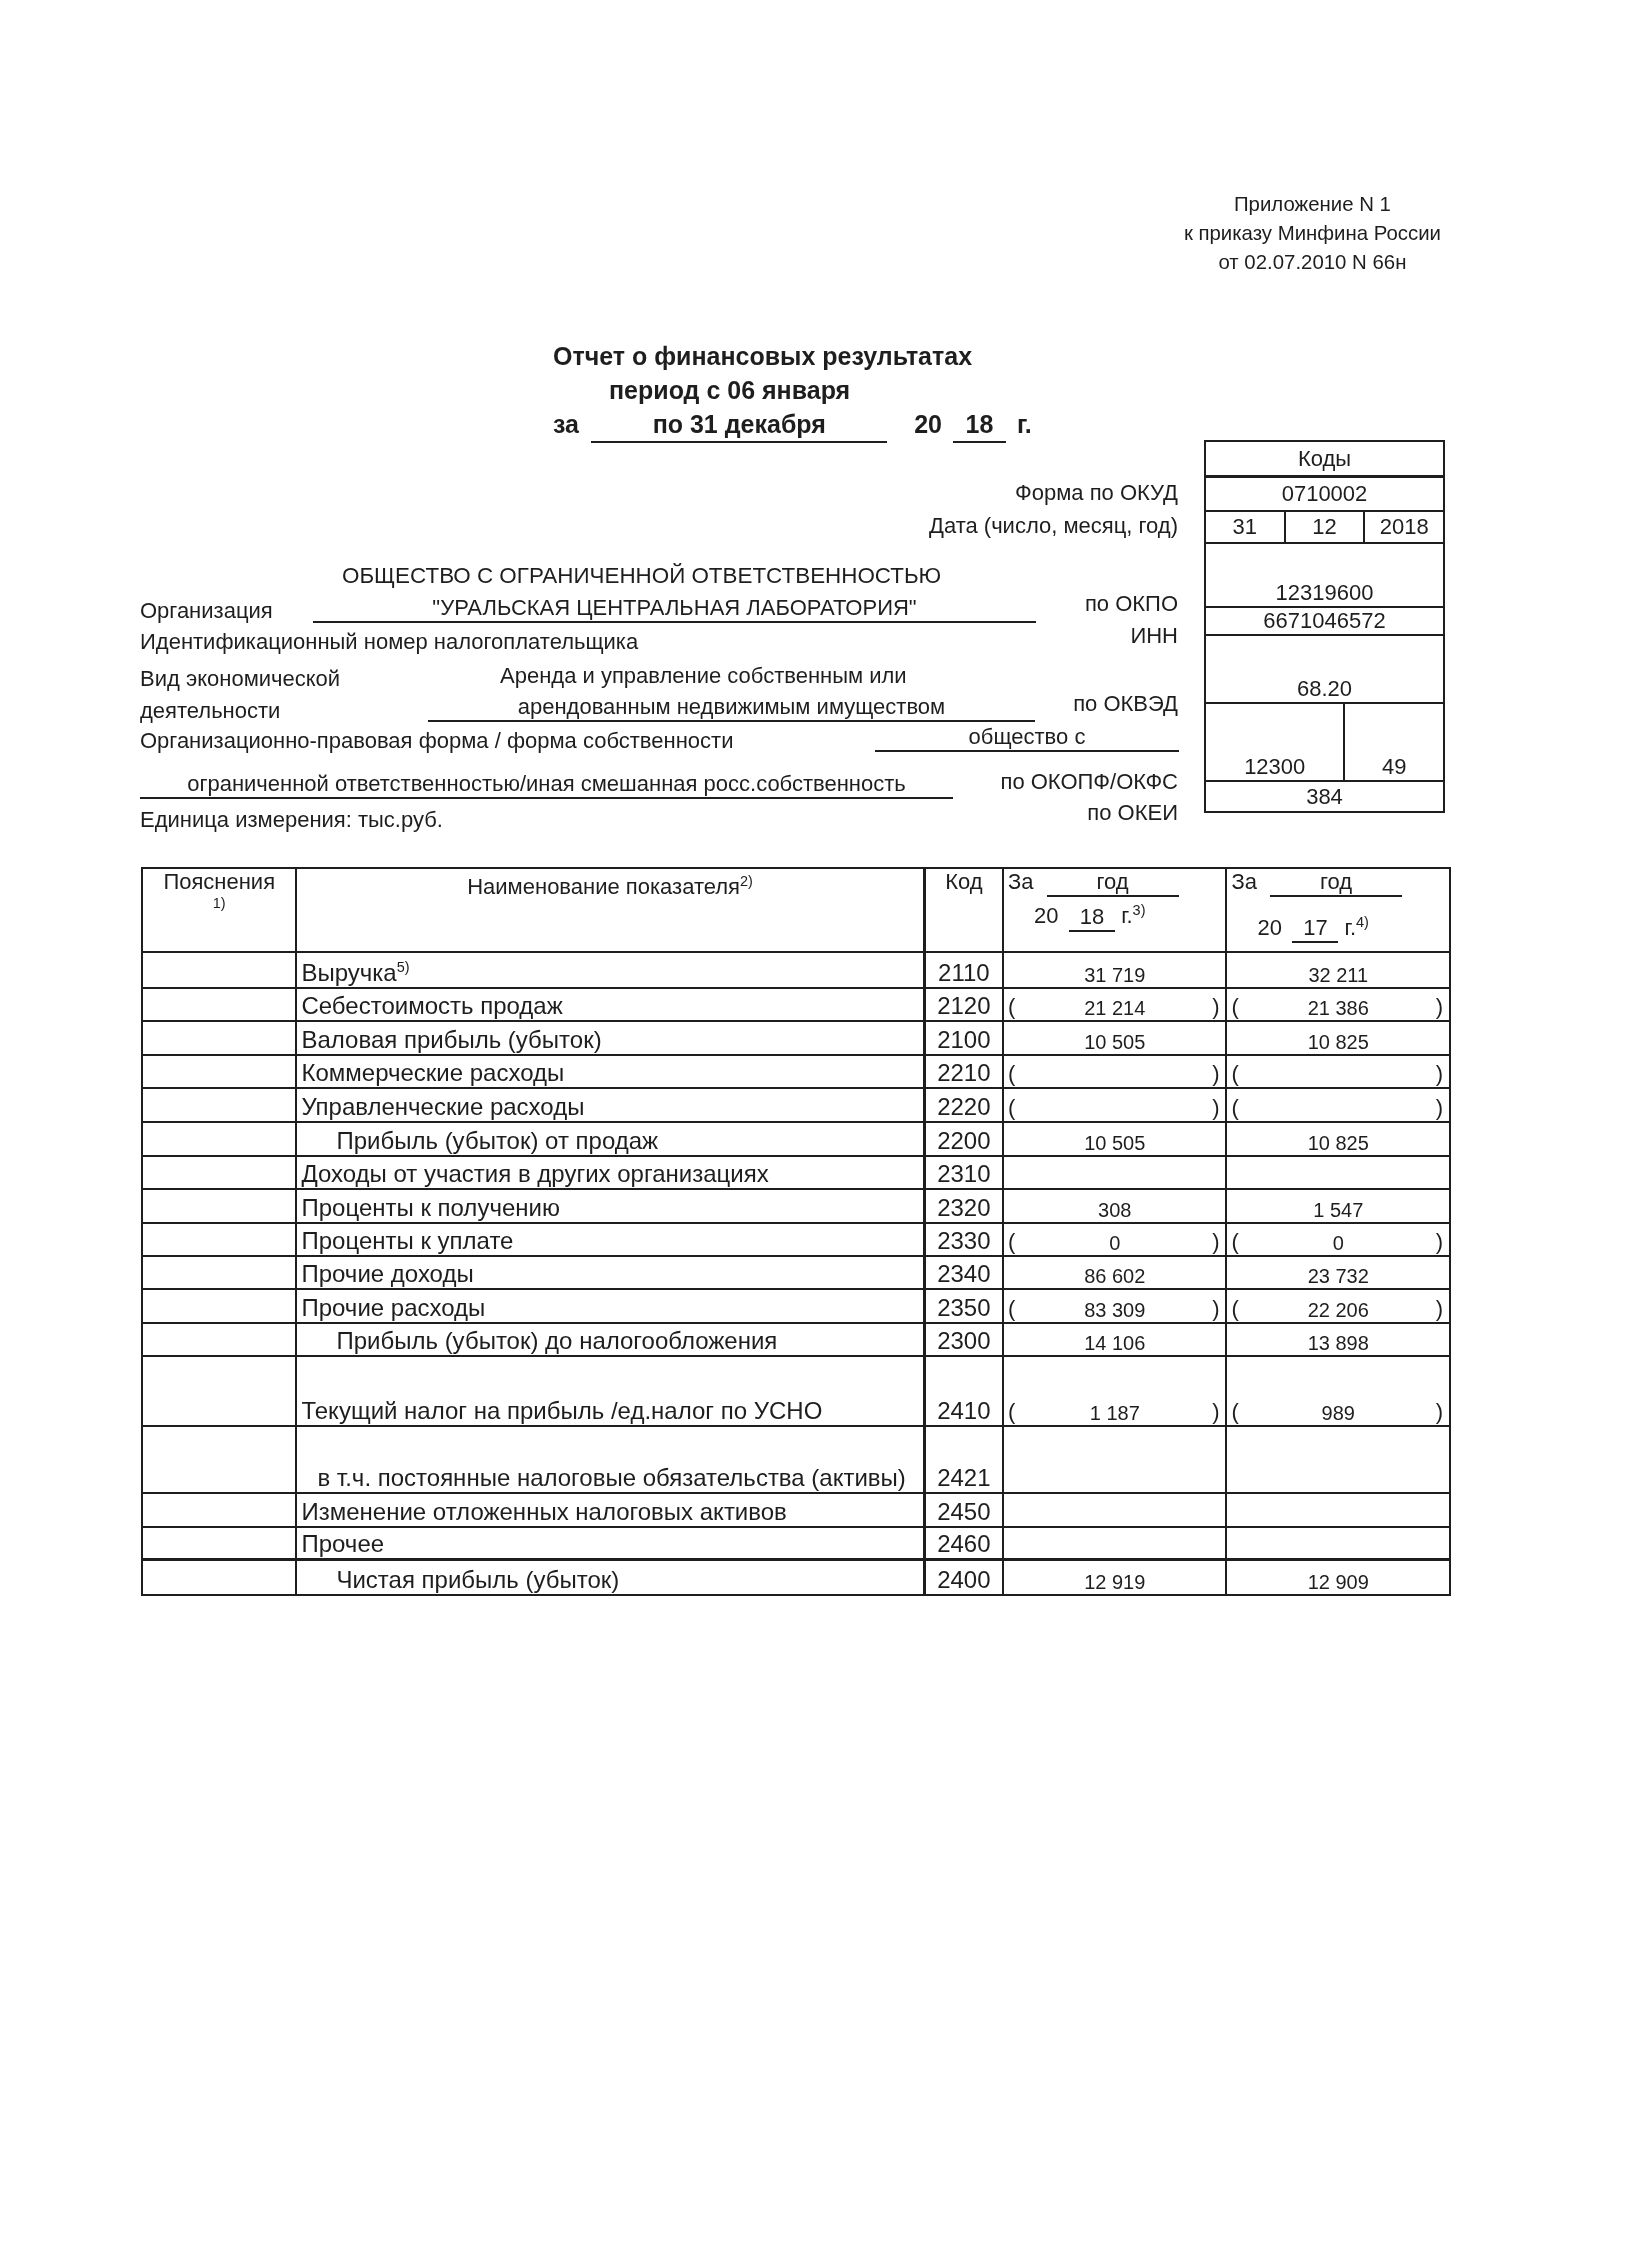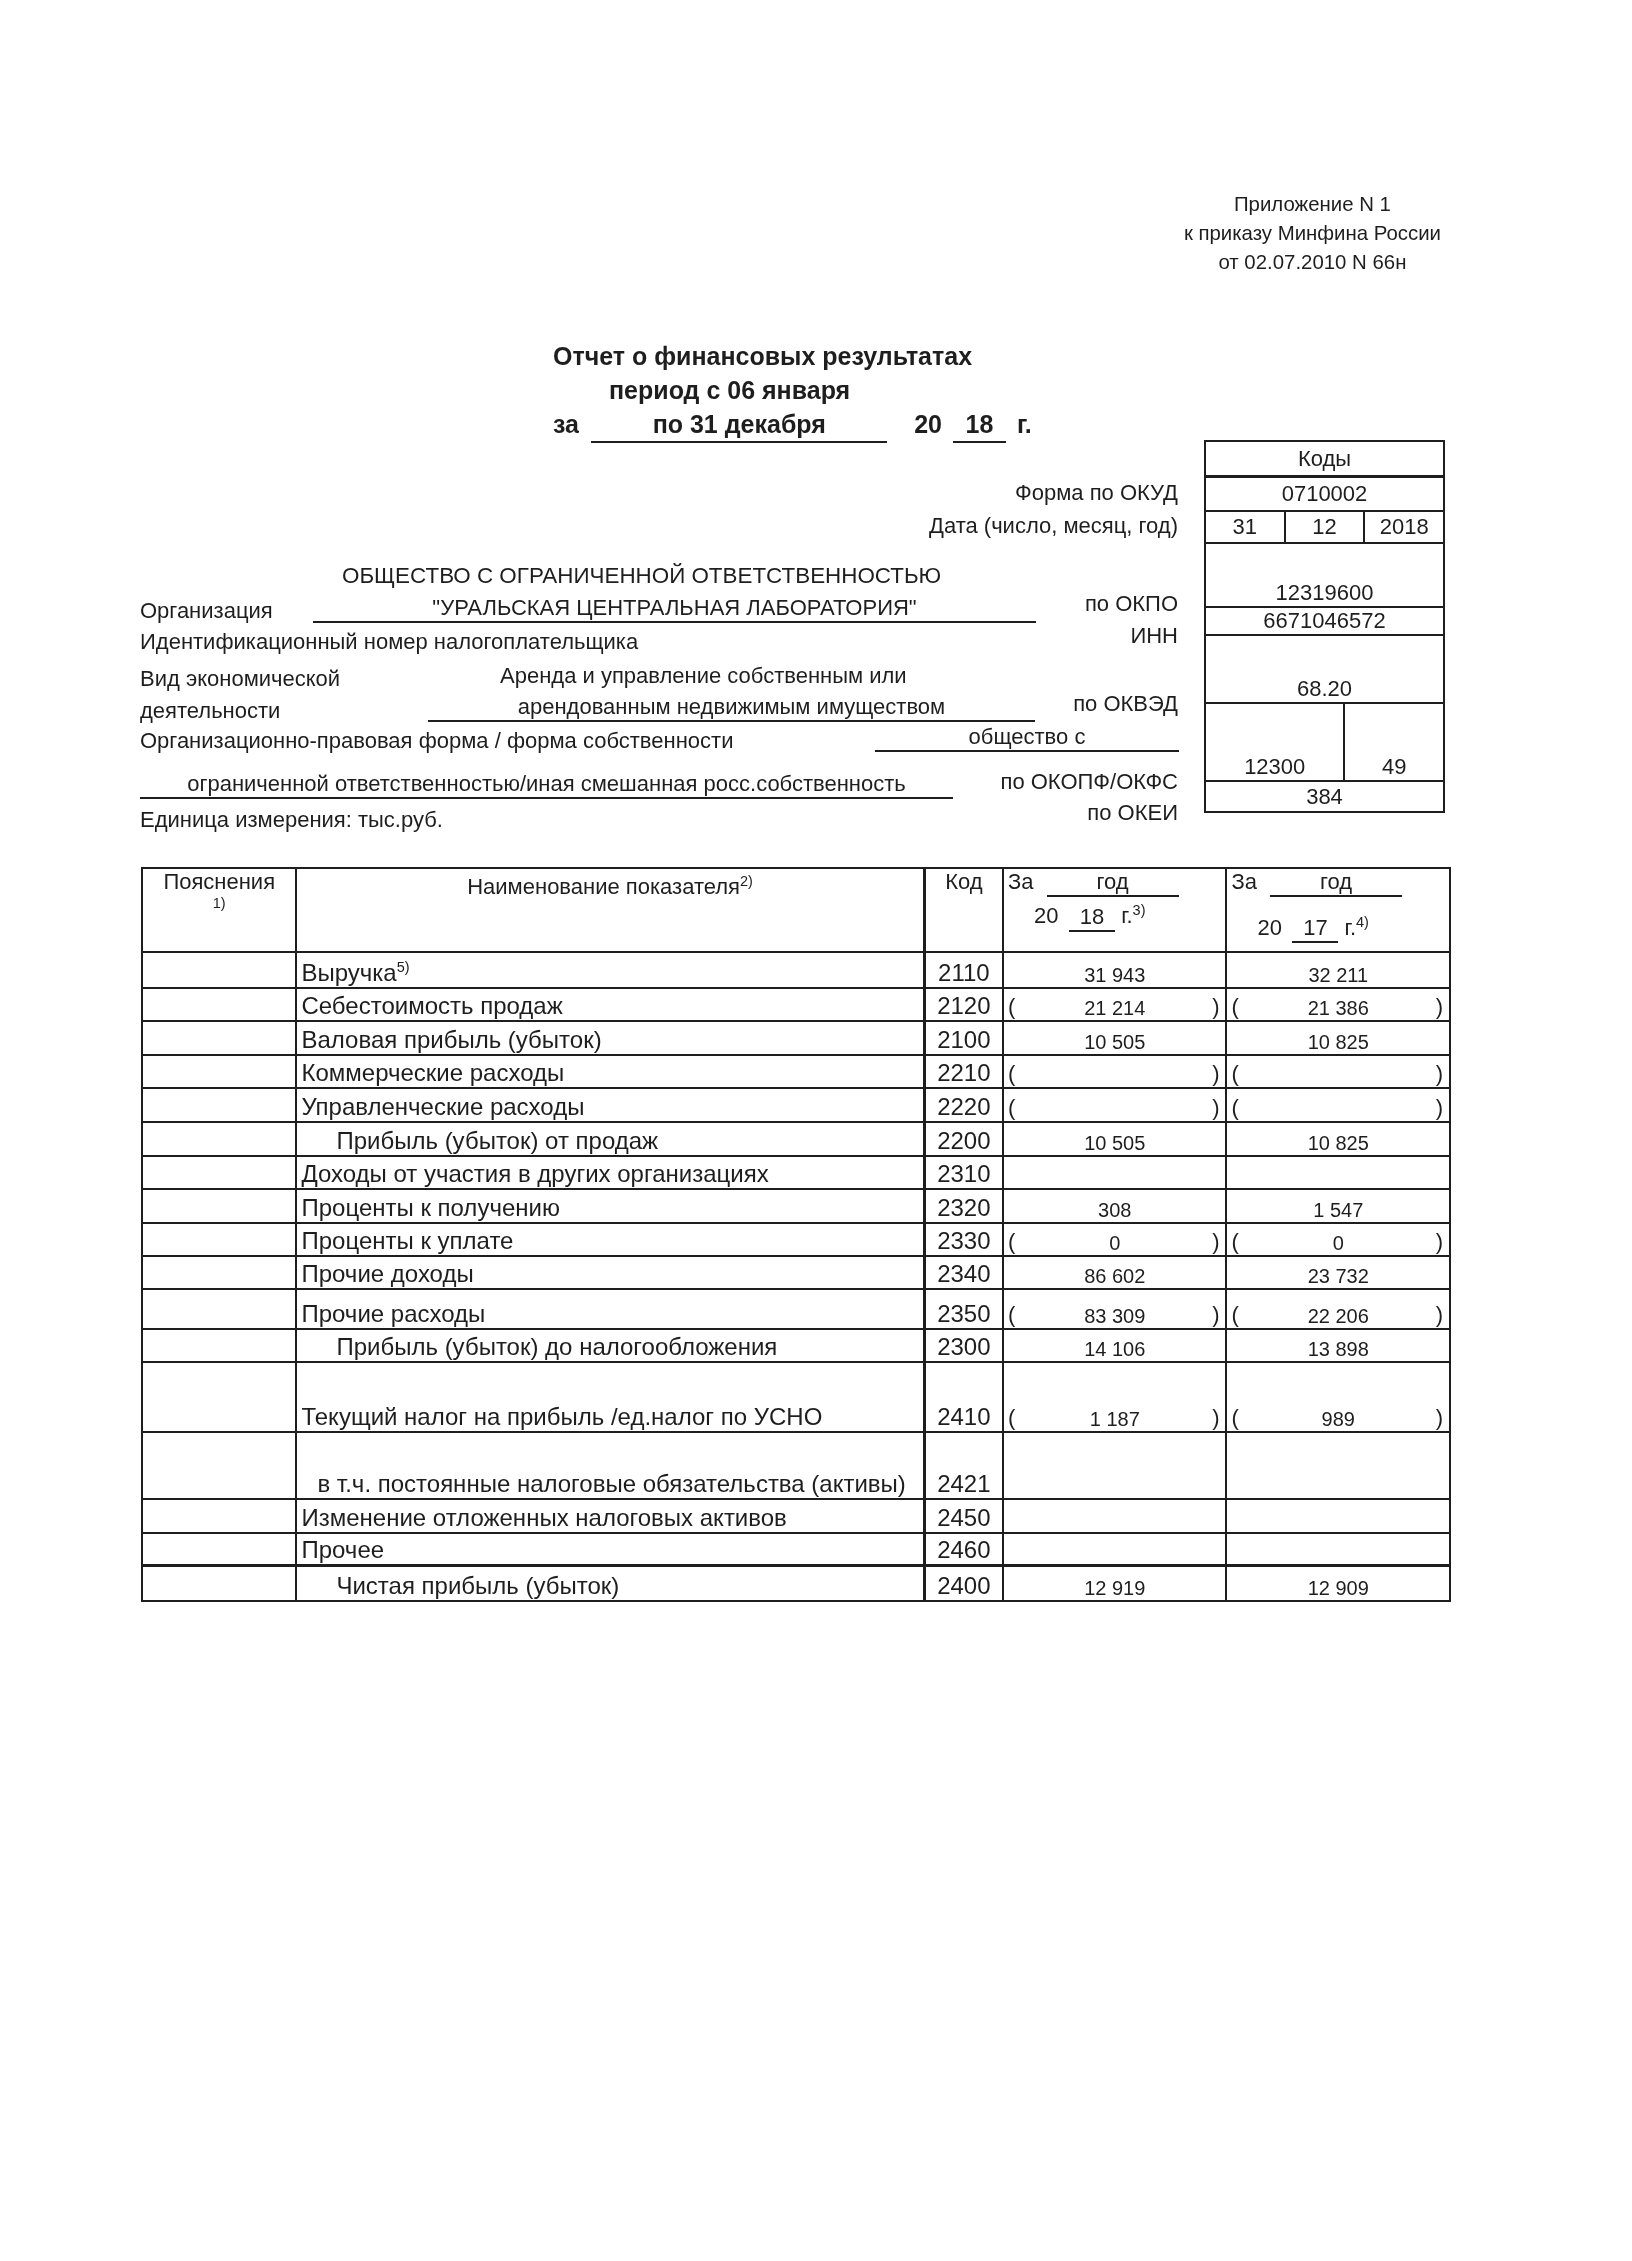--- a/index.html
+++ b/index.html
@@ -147,21 +147,21 @@
     </tr>
   </thead>
   <tbody id="tbody">
       <tr style="height: 36px;">
         <td></td>
         <td><span>Выручка</span><span class="sup">5)</span></td>
         <td class="code-td">2110</td>
         <td>
           <div class="val">
             <span class="par"></span>
-            <span class="num">31 943</span>
+            <span class="num">31 719</span>
             <span class="par"></span>
           </div>
         </td>
         <td>
           <div class="val">
             <span class="par"></span>
             <span class="num">32 211</span>
             <span class="par"></span>
           </div>
         </td>
@@ -330,21 +330,21 @@
           </div>
         </td>
         <td>
           <div class="val">
             <span class="par"></span>
             <span class="num">23 732</span>
             <span class="par"></span>
           </div>
         </td>
       </tr>
-      <tr style="height: 40px;">
+      <tr style="height: 34px;">
         <td></td>
         <td><span>Прочие расходы</span></td>
         <td class="code-td">2350</td>
         <td>
           <div class="val">
             <span class="par">(</span>
             <span class="num">83 309</span>
             <span class="par">)</span>
           </div>
         </td>

